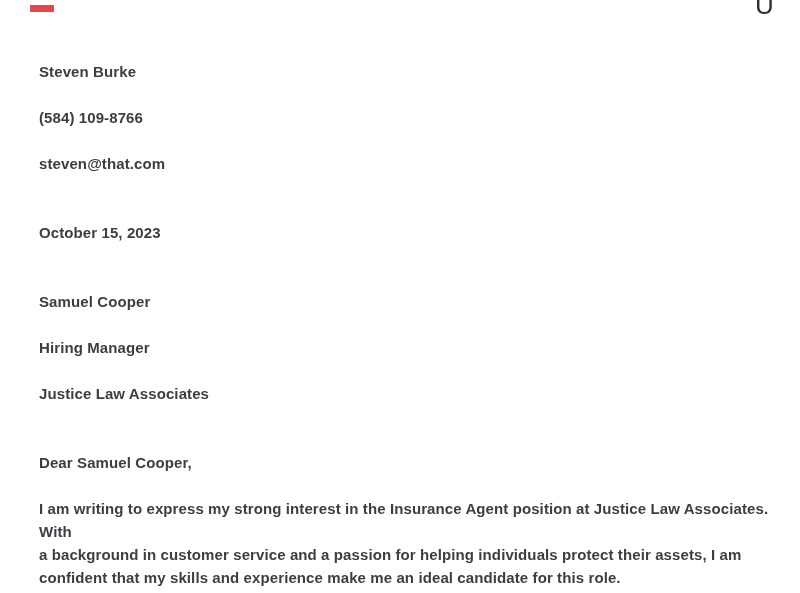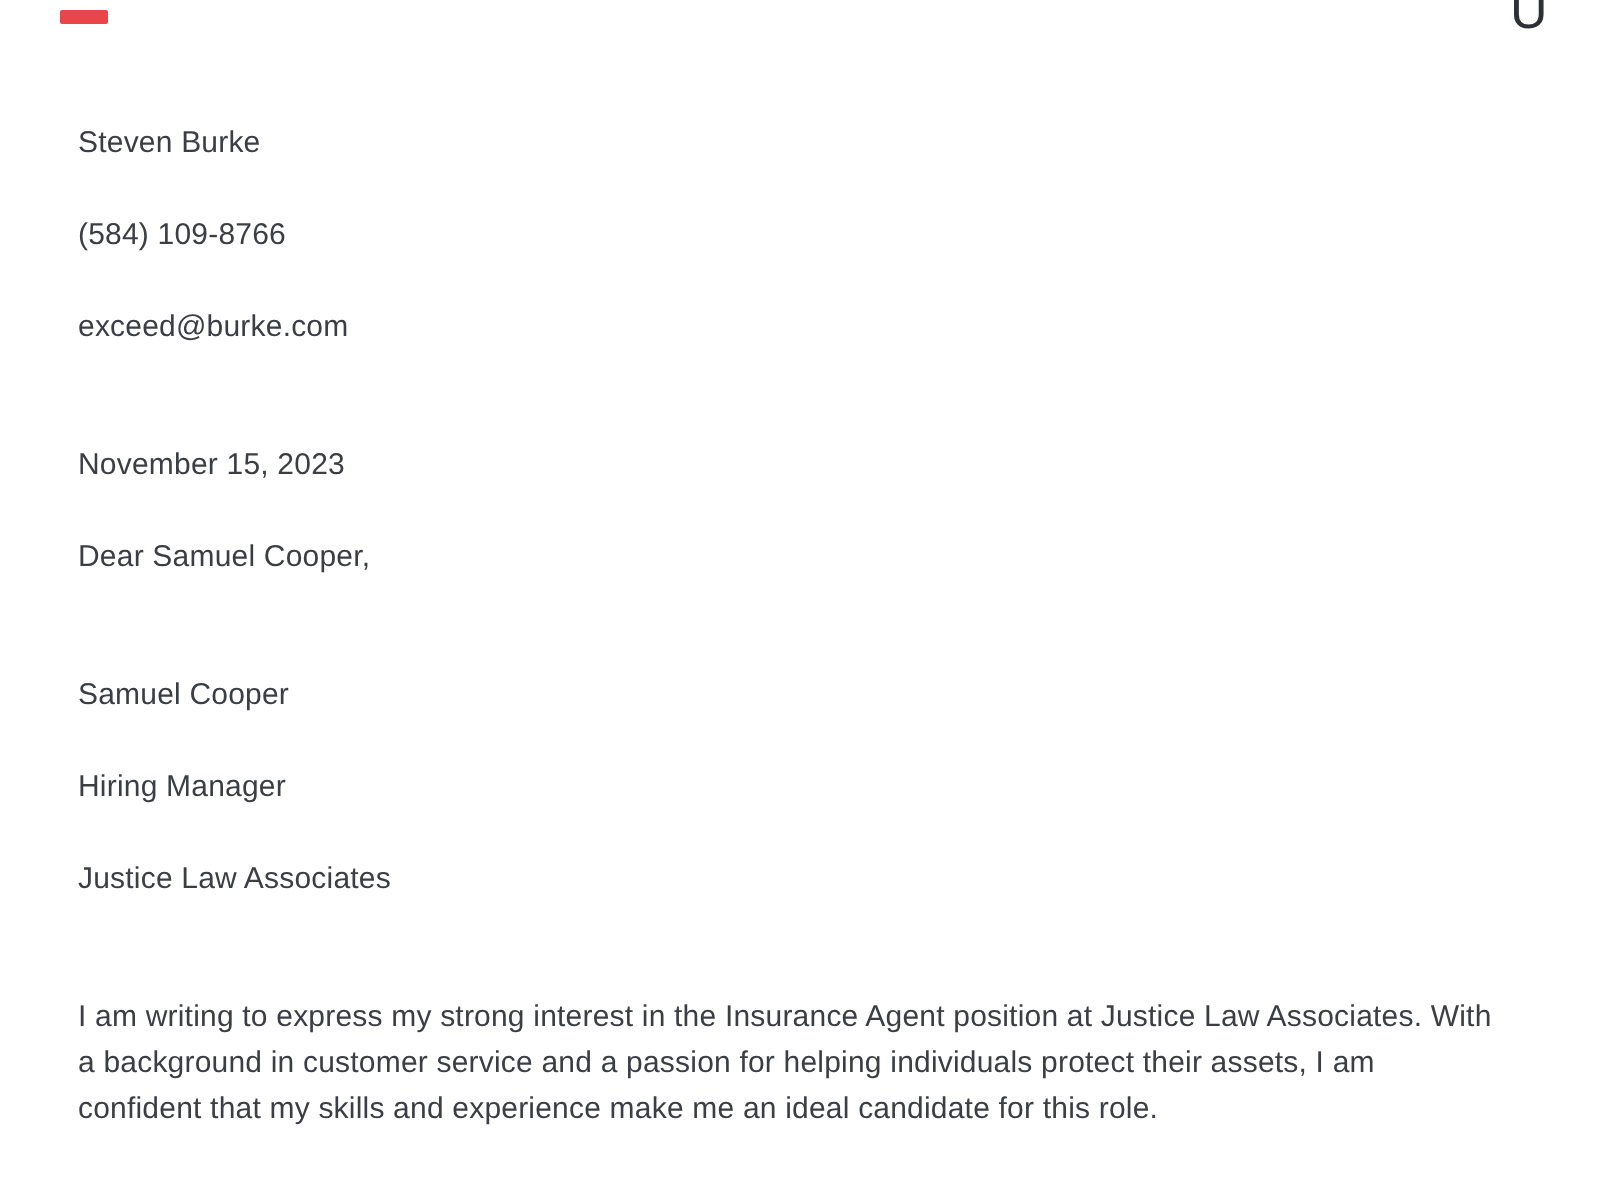--- a/index.html
+++ b/index.html
@@ -47,51 +47,52 @@
     top: 37px;
     width: 761px;
     font-size: 15px;
     line-height: 23px;
     letter-spacing: 0.1px;
     color: #3b3e44;
   }
   .block {
     margin: 0 0 23px 0;
     white-space: pre-line;
+    font-weight: bold;
   }
   .block div {
     white-space: pre-line;
   }
 </style>
 </head>
 <body>
 
 <div class="screen">
 
   <div class="red-mark"></div>
 
   <div class="partial-glyph">U</div>
 
   <div class="letter">
 
     <div class="block">
       <div>Steven Burke</div>
       <div>(584) 109-8766</div>
-      <div>exceed@burke.com</div>
+      <div>steven@that.com</div>
     </div>
 
-    <div class="block">November 15, 2023</div>
-
-    <div class="block">Dear Samuel Cooper,</div>
+    <div class="block">October 15, 2023</div>
 
     <div class="block">
       <div>Samuel Cooper</div>
       <div>Hiring Manager</div>
       <div>Justice Law Associates</div>
     </div>
+
+    <div class="block">Dear Samuel Cooper,</div>
 
     <div class="block">I am writing to express my strong interest in the Insurance Agent position at Justice Law Associates. With
 a background in customer service and a passion for helping individuals protect their assets, I am
 confident that my skills and experience make me an ideal candidate for this role.</div>
 
     <div class="block">Having worked in the insurance industry for the past five years, I have developed a deep understanding of
 the complexities and nuances of various insurance policies. My ability to effectively communicate with
 clients and assess their needs has allowed me to consistently exceed sales targets and build lasting
 relationships. I am excited about the opportunity to bring my expertise to Justice Law Associates and
 contribute to the success of your team.</div>

